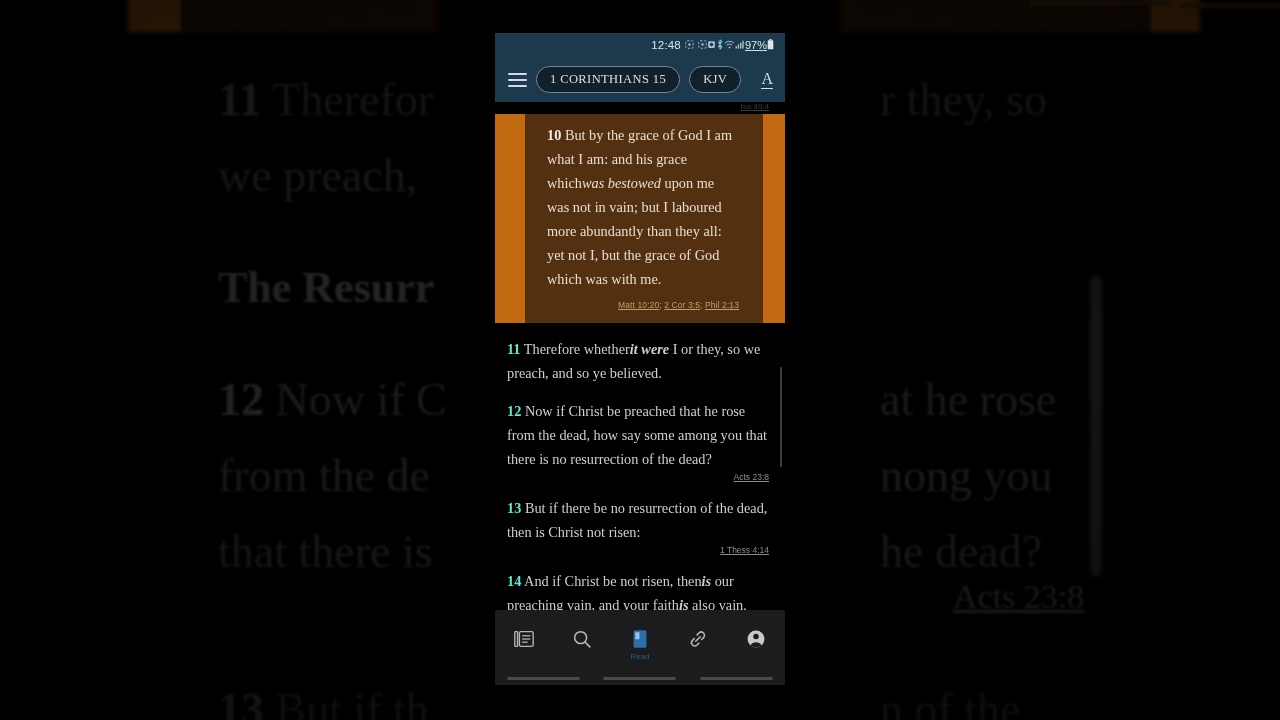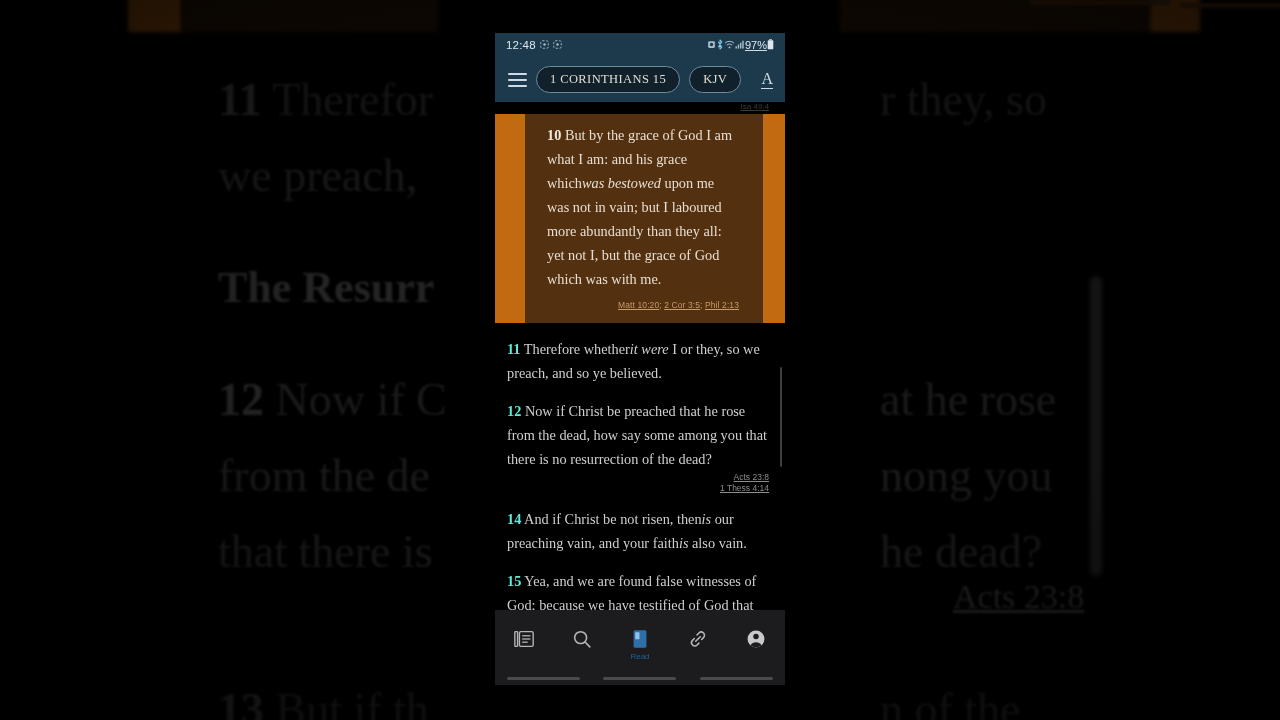--- a/index.html
+++ b/index.html
@@ -108,21 +108,21 @@
     overflow: hidden;
     z-index: 5;
   }
 
   
   #status-bar {
     height: 24px;
     background: #1d3a4d;
     display: flex;
     align-items: center;
-    justify-content: space-between;
+    justify-content: flex-end;
     padding: 0 11px;
     font-family: "Liberation Sans", sans-serif;
     color: #cfdce5;
     font-size: 11px;
   }
   .sb-left { display: flex; align-items: center; gap: 4px; }
   .sb-right { display: flex; align-items: center; gap: 0; text-decoration: underline; }
   .sb-time { font-size: 11.5px; letter-spacing: 0.2px; color: #dbe6ee; }
   .sb-ico { font-size: 9px; color: #a8bcc9; line-height: 1; }
   .sb-pct { font-size: 11px; color: #dbe6ee; }
@@ -222,21 +222,21 @@
 
   
   .verse {
     padding: 0 16px 0 12px;
     color: #cfcfcf;
     font-size: 14.3px;
     line-height: 24px;
     margin-top: 14px;
   }
   .verse .vnum { font-weight: bold; color: #5eead4; }
-  .verse i { font-style: italic; }
+  .verse i { font-style: italic; font-weight: bold; }
   .xref {
     text-align: right;
     padding: 0 16px;
     margin-top: 1px;
     font-family: "Liberation Sans", sans-serif;
     font-size: 8.5px;
     color: #8d8d8d;
   }
   .xref span { text-decoration: underline; }
 
@@ -421,20 +421,23 @@
       </div>
 
 
       <div class="verse">
         <span class="vnum">12</span> <span>Now if Christ be preached that he rose from the dead, how say some among you that there is no resurrection of the dead?</span>
       </div>
       <div class="xref">
         <span>Acts 23:8</span>
       </div>
 
+      <div class="verse">
+        <span class="vnum">13</span> <span>But if there be no resurrection of the dead, then is Christ not risen:</span>
+      </div>
       <div class="xref">
         <span>1 Thess 4:14</span>
       </div>
 
       <div class="verse">
         <span class="vnum">14</span> <span>And if Christ be not risen, then</span><i>is</i><span> our preaching vain, and your faith</span><i>is</i><span> also vain.</span>
       </div>
 
       <div class="verse">
         <span class="vnum">15</span> <span>Yea, and we are found false witnesses of God; because we have testified of God that</span>

